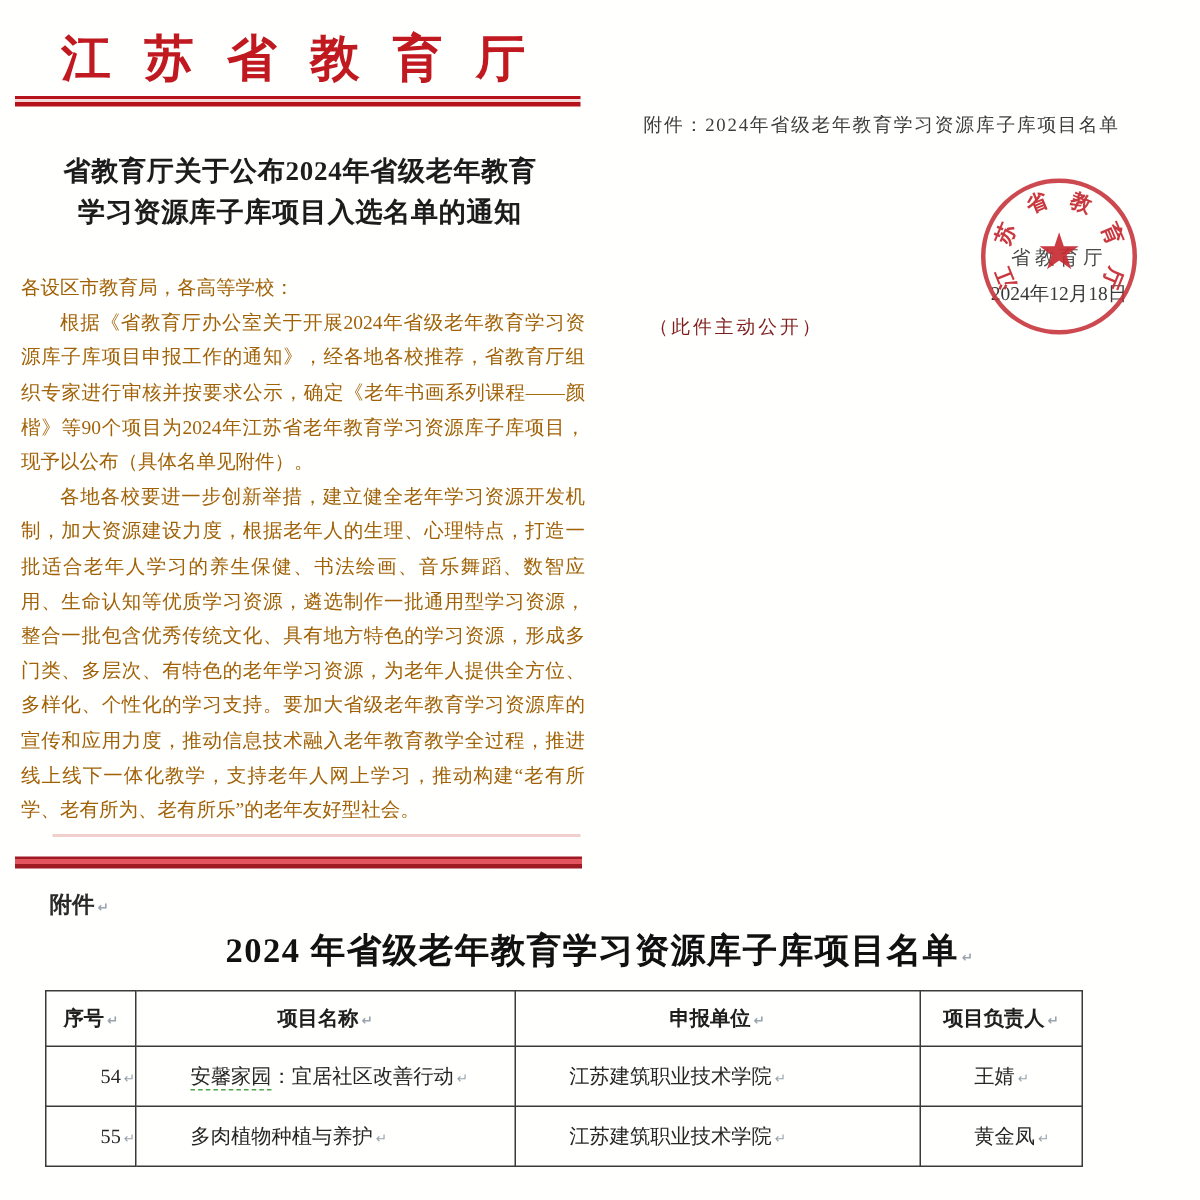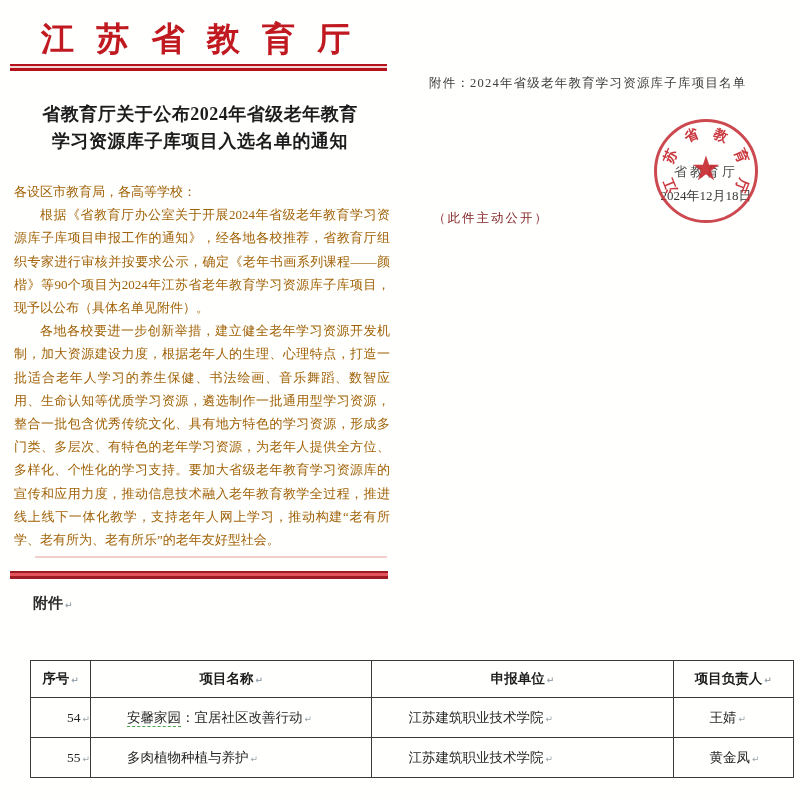--- a/index.html
+++ b/index.html
@@ -98,21 +98,21 @@
     position: absolute; top: 594px; left: 33px;
     font-family: "Liberation Sans", "DejaVu Sans", sans-serif;
     font-size: 15px; font-weight: bold; color: #2a2a2a;
   }
   .table-title {
     position: absolute; top: 618px; left: 0; width: 800px;
     text-align: center;
     font-weight: bold; font-size: 23px; letter-spacing: 1px; color: #111;
   }
   .appendix-table {
-    position: absolute; top: 660px; left: 30px; width: 764px;
+    position: absolute; top: 660px; left: 30px; width: 692px;
     border-collapse: collapse;
     font-size: 13.5px;
   }
   .appendix-table th, .appendix-table td {
     border: 1px solid #3a3a3a;
   }
   .appendix-table th {
     font-family: "Liberation Sans", "DejaVu Sans", sans-serif;
     font-weight: bold; font-size: 13.5px; color: #1f1f1f;
     height: 37px; text-align: center;
@@ -174,20 +174,21 @@
         <span class="seal-char" style="transform: translate(-50%, -50%) rotate(112deg) translateY(-38px);">厅</span>
       </div>
     <div class="seal-star">★</div>
   </div>
 
   <div class="rule-ghost"></div>
   <div class="rule-bottom"></div>
 
   <div class="appendix-label"><span>附件</span><span class="rmark">↵</span></div>
 
+  <div class="table-title"><span>2024 年省级老年教育学习资源库子库项目名单</span><span class="rmark">↵</span></div>
 
   <table class="appendix-table">
     <colgroup>
       <col class="col-no">
         <col class="col-name">
         <col class="col-unit">
         <col class="col-lead">
     </colgroup>
     <thead>
       <tr>

